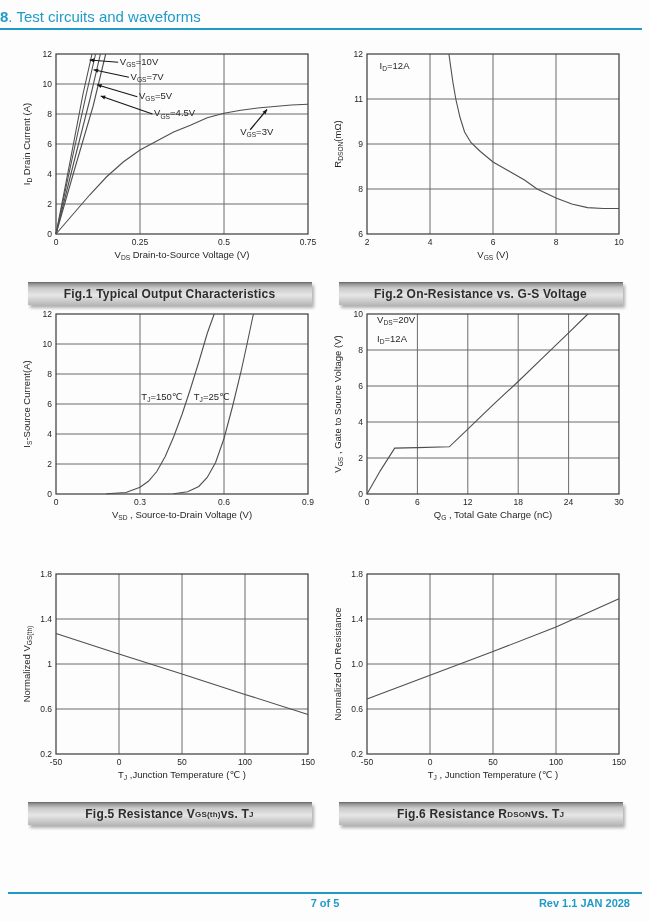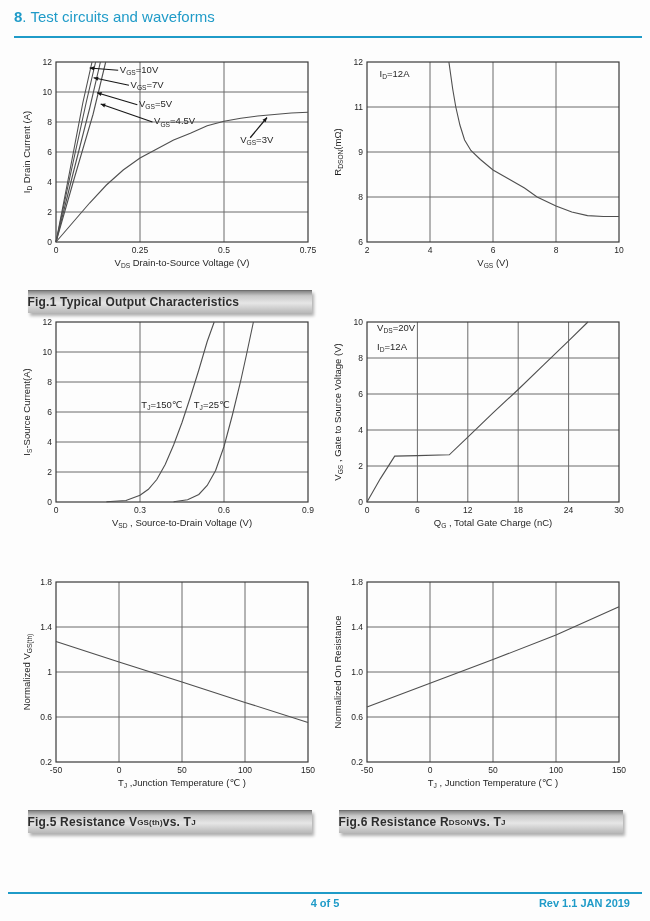--- a/index.html
+++ b/index.html
@@ -3,34 +3,34 @@
 <meta charset="utf-8">
 <style>
   html,body{margin:0;padding:0;}
   body{
     width:650px;height:921px;margin:0 auto;background:#fdfdfd;
     font-family:"Liberation Sans","DejaVu Sans",sans-serif;
     color:#222;overflow:hidden;
   }
   .page{width:650px;height:921px;display:flex;flex-direction:column;box-sizing:border-box;}
   
-  header{margin:7px 8px 0 14px;border-bottom:2px solid var(--accent,#2a9fcb);padding-bottom:10px;}
+  header{margin:7px 8px 0 0;border-bottom:2px solid var(--accent,#2a9fcb);padding-bottom:2px;}
   .h-title{margin:0;font-size:15px;font-weight:normal;color:var(--accent,#2a9fcb);line-height:19px;}
   .h-title .num{font-weight:bold;}
   
   .grid{
     margin-top:16px;padding:0 20px;
     display:grid;grid-template-columns:299px 299px;column-gap:12px;grid-auto-rows:260px;
   }
   figure.fig{margin:0;display:flex;flex-direction:column;align-items:center;}
   .chart{width:299px;height:232px;}
   .chart svg{display:block;}
   .caption{
     width:284px;height:22px;margin-top:4px;
-    display:flex;align-items:center;
+    display:flex;align-items:center;justify-content:center;
     background:linear-gradient(180deg,#858585 0%,#c9c9c9 22%,#e6e6e6 55%,#b8b8b8 100%);
     border-top:1px solid #6f6f6f;
     box-shadow:2px 3px 3px rgba(0,0,0,0.30);
     font-size:12px;font-weight:bold;color:#2d2d2d;letter-spacing:0.2px;
   }
   .caption sub{font-size:8px;}
   
   footer{margin-top:auto;margin-bottom:8px;}
   .footer-line{margin:0 8px;border-top:2px solid var(--accent,#2a9fcb);}
   .footer-row{position:relative;margin:3px 8px 0 8px;height:16px;
@@ -118,20 +118,23 @@
             <text x="32" y="146" text-anchor="end" font-size="8.5">8</text>
             <text x="32" y="101" text-anchor="end" font-size="8.5">9</text>
             <text x="32" y="56" text-anchor="end" font-size="8.5">11</text>
             <text x="32" y="11" text-anchor="end" font-size="8.5">12</text>
             <text x="162" y="212" text-anchor="middle" font-size="9.5"><tspan dy="0">V</tspan><tspan dy="2.4" font-size="70%">GS</tspan><tspan dy="-2.4"> (V)</tspan></text>
             <text x="10" y="98" text-anchor="middle" font-size="9.5" transform="rotate(-90 10 98)"><tspan dy="0">R</tspan><tspan dy="2.4" font-size="70%">DSON</tspan><tspan dy="-2.4">(mΩ)</tspan></text>
             <path d="M117.9 8.0 L121.7 35.0 L124.8 53.0 L128.9 71.0 L133.6 86.0 L139.9 96.5 L149.4 105.5 L162.0 116.0 L177.8 125.0 L193.5 134.0 L206.1 143.0 L225.0 152.0 L240.8 158.0 L256.5 161.6 L272.3 162.5 L288.0 162.5" fill="none" stroke="#4f4f4f" stroke-width="1.1"></path>
             <text x="48.599999999999994" y="23" text-anchor="start" font-size="9.5" fill="#111"><tspan dy="0">I</tspan><tspan dy="2.4" font-size="70%">D</tspan><tspan dy="-2.4">=12A</tspan></text>
           </svg>
         </div>
+      <figcaption class="caption">
+          <span>Fig.2 On-Resistance vs. G-S Voltage</span>
+        </figcaption>
     </figure>
     <figure class="fig">
       <div class="chart">
           <svg width="299" height="232" viewBox="0 0 299 232">
             <line x1="120" y1="8" x2="120" y2="188" stroke="#6b6b6b" stroke-width="1"></line>
             <line x1="204" y1="8" x2="204" y2="188" stroke="#6b6b6b" stroke-width="1"></line>
             <line x1="36" y1="158" x2="288" y2="158" stroke="#6b6b6b" stroke-width="1"></line>
             <line x1="36" y1="128" x2="288" y2="128" stroke="#6b6b6b" stroke-width="1"></line>
             <line x1="36" y1="98" x2="288" y2="98" stroke="#6b6b6b" stroke-width="1"></line>
             <line x1="36" y1="68" x2="288" y2="68" stroke="#6b6b6b" stroke-width="1"></line>
@@ -251,18 +254,18 @@
           <sub>DSON</sub>
           <span> vs. T</span>
           <sub>J</sub>
         </figcaption>
     </figure>
   </main>
 
   <footer>
     <div class="footer-line"></div>
     <div class="footer-row">
-      <span class="page-num">4 of 5</span>
-      <span class="rev">Rev 1.1 JAN 2019</span>
+      <span class="page-num">7 of 5</span>
+      <span class="rev">Rev 1.1 JAN 2028</span>
     </div>
   </footer>
 
 </div>
 
 </body></html>

